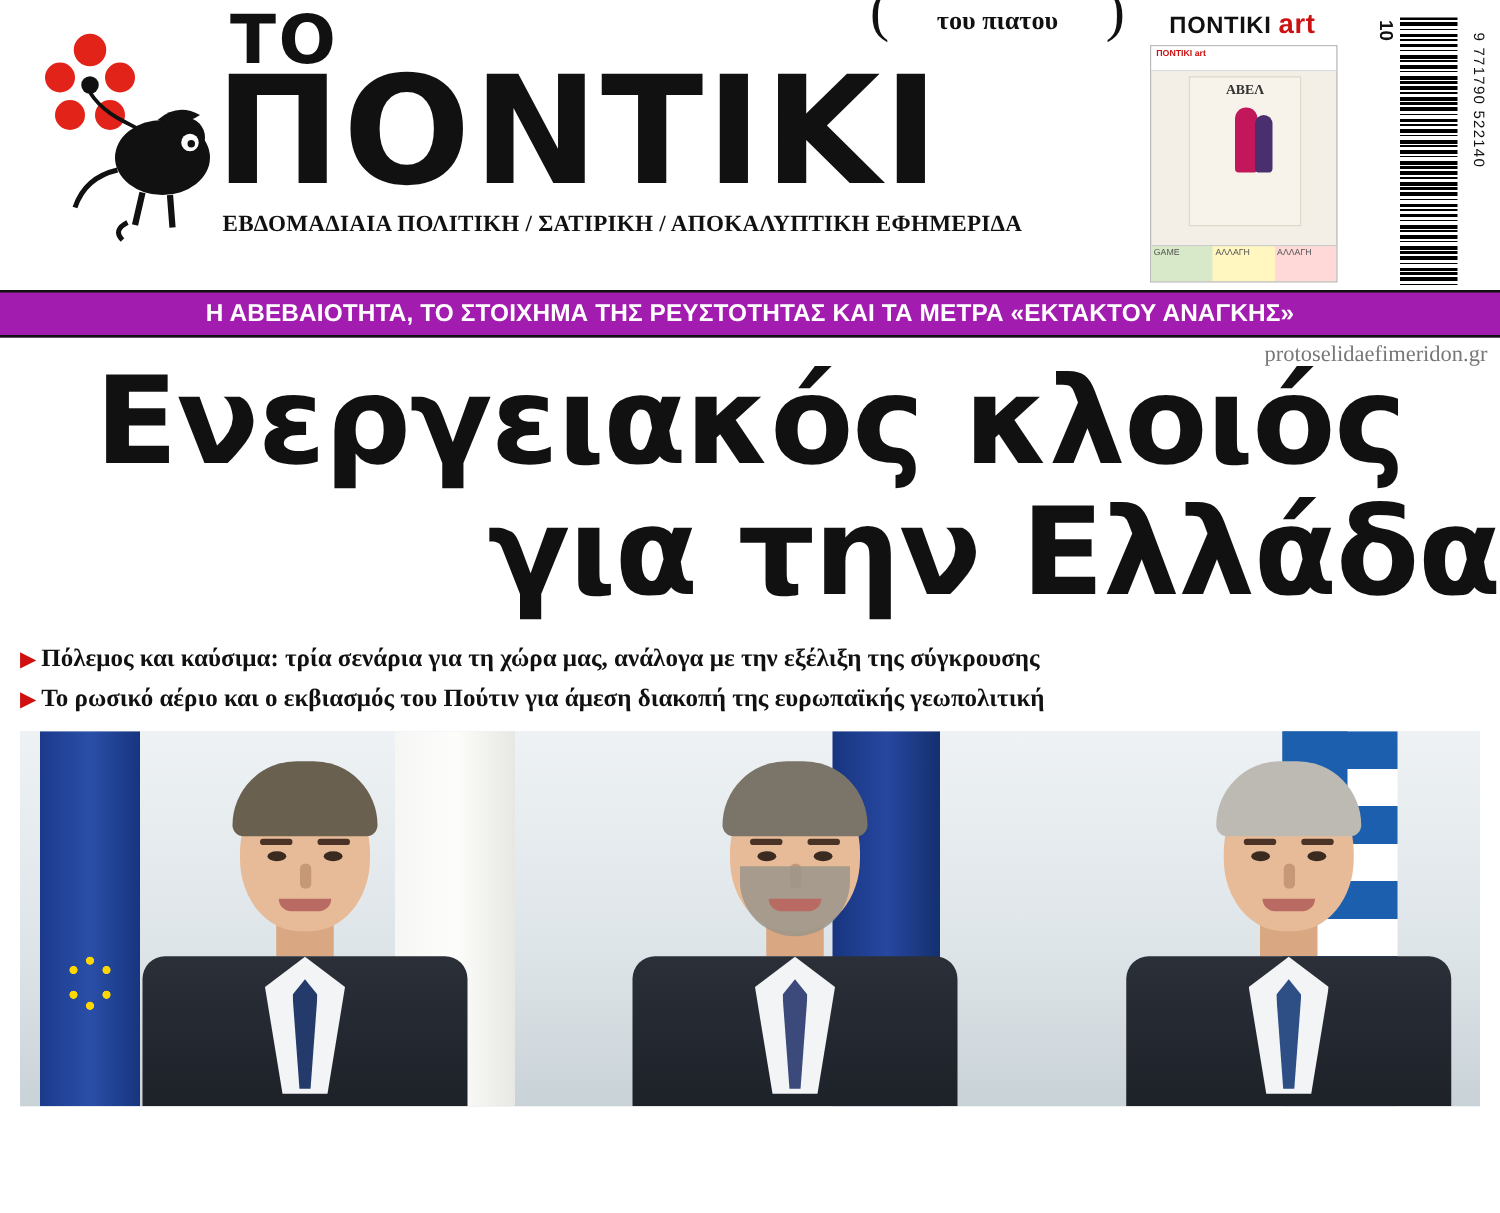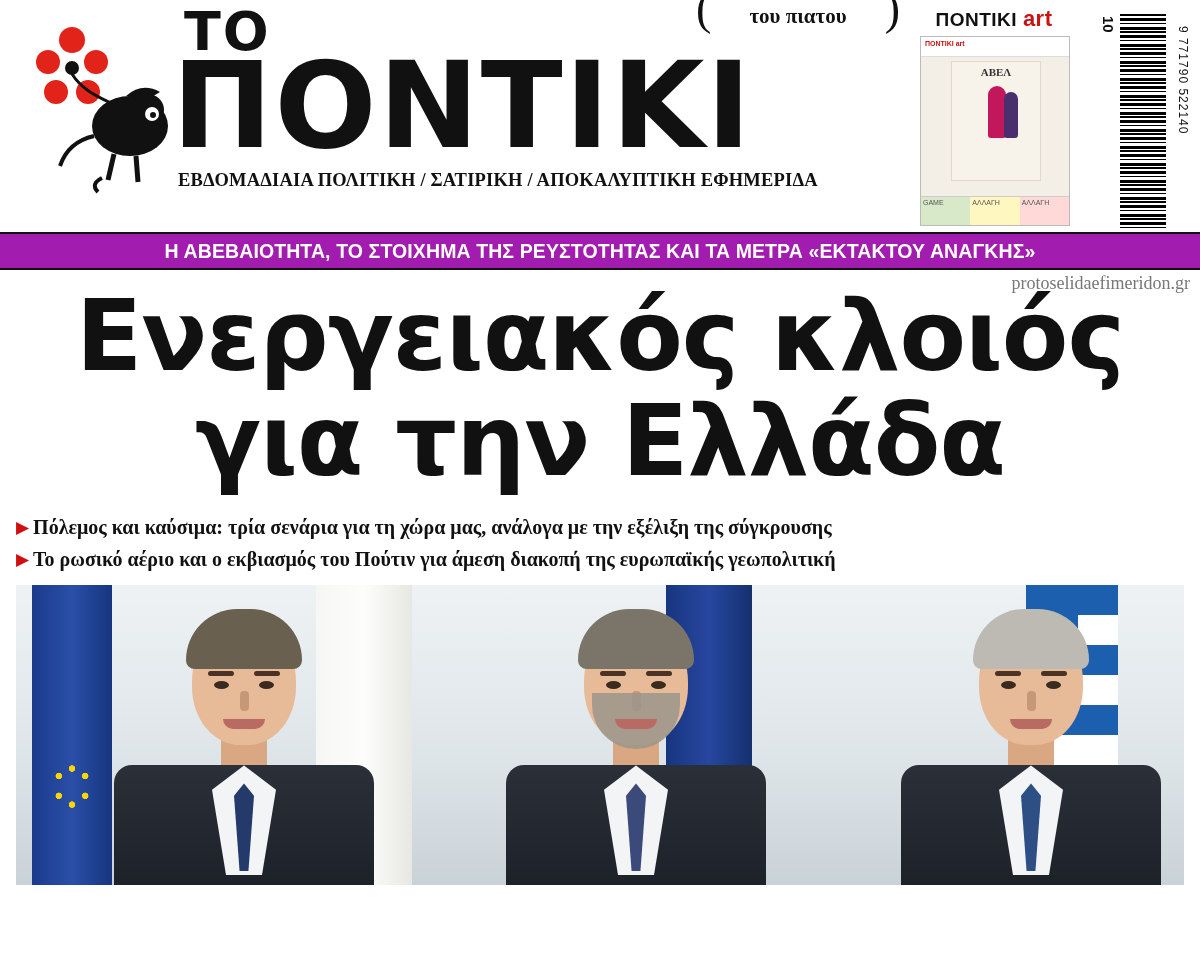--- a/index.html
+++ b/index.html
@@ -263,20 +263,21 @@
     line-height: 0.92;
     letter-spacing: -1px;
   }
   .hl-1 {
     font-size: 97px;
     margin-top: 4px;
   }
   .hl-2 {
     font-size: 97px;
     margin-top: 16px;
+    text-align: right;
   }
 
   
   .bullets {
     margin: 28px 0 0 16px;
   }
   .bullet {
     display: flex;
     align-items: flex-start;
     margin-bottom: 5px;

